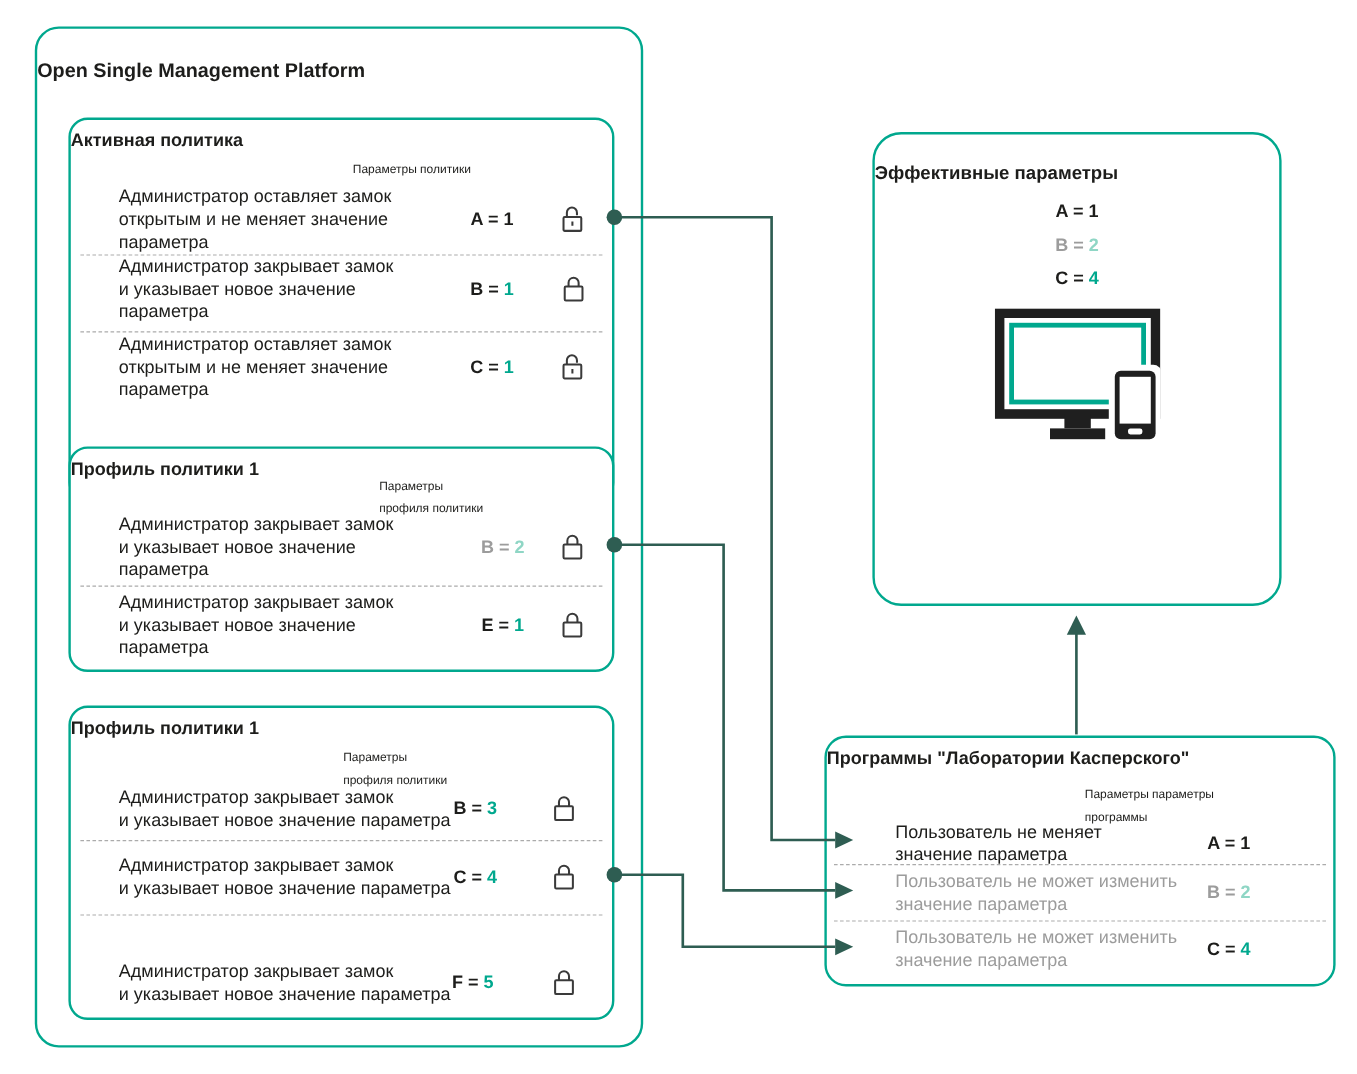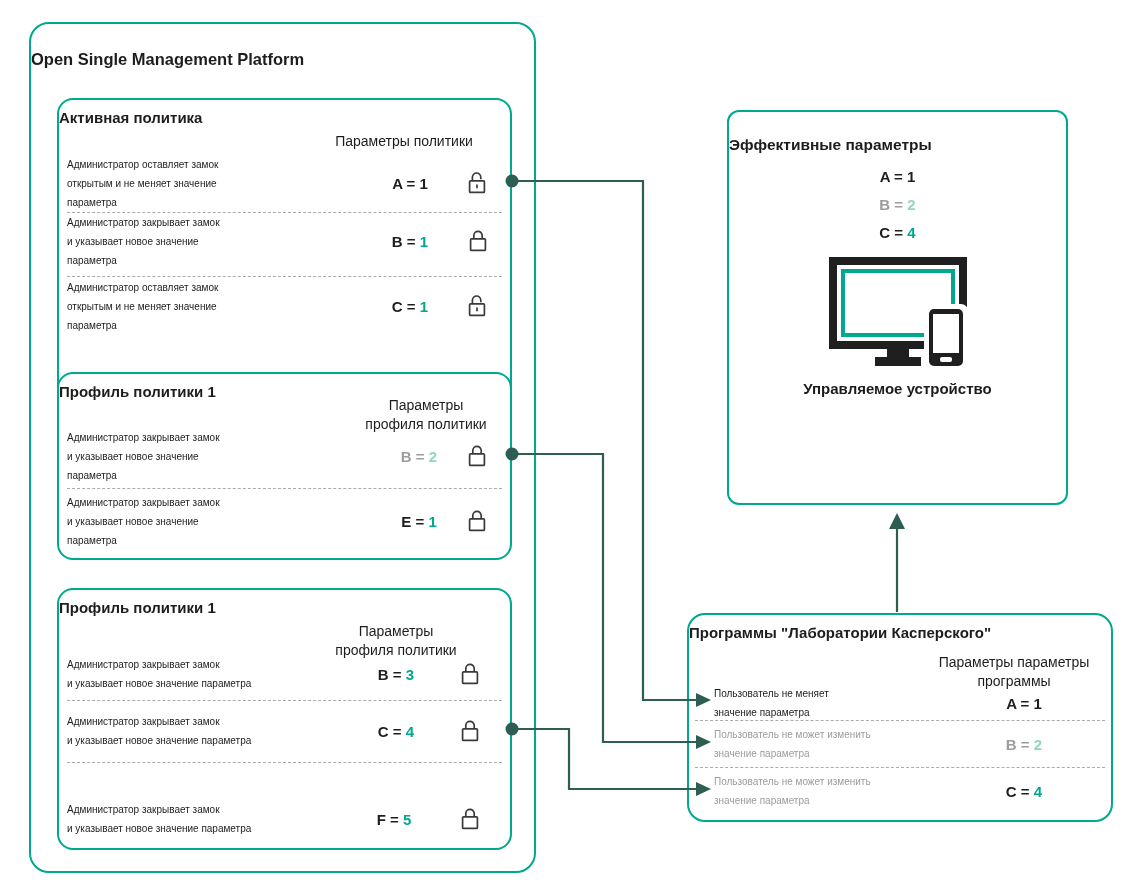--- a/index.html
+++ b/index.html
@@ -6,23 +6,23 @@
     --teal:#00A88E; --dark:#2E5D52; --ink:#1D1D1B; --gray:#9C9C9C;
     --lteal:#8FD6C5; --lock:#3A3A3A; --dash:#ABABAB;
   }
   html,body{margin:0;padding:0;background:#fff;}
   .canvas{position:relative;width:1131px;height:895px;background:#fff;overflow:hidden;
           font-family:"Liberation Sans","DejaVu Sans",sans-serif;color:var(--ink);}
   .box{position:absolute;border:2px solid var(--teal);border-radius:16px;background:#fff;box-sizing:border-box;}
   .outer{border-radius:20px;}
   .b-title{position:absolute;left:0;right:0;font-weight:bold;font-size:15px;line-height:19px;}
   .main-title{font-size:16.5px;}
-  .col-head{position:absolute;text-align:center;font-size:14px;line-height:19px;white-space:pre-line;width:220px;}
+  .col-head{position:absolute;font-size:10px;line-height:19px;white-space:pre-line;width:220px;}
   .row{position:absolute;left:0;right:0;}
-  .desc{position:absolute;top:50%;transform:translateY(-50%);font-size:10px;line-height:19px;white-space:pre-line;}
+  .desc{position:absolute;top:50%;transform:translateY(-50%);font-size:15px;line-height:19px;white-space:pre-line;margin-left:32px;}
   .val{position:absolute;top:50%;transform:translateY(-50%);width:110px;text-align:center;font-weight:bold;font-size:15px;}
   .lock{position:absolute;top:50%;transform:translateY(-50%);}
   .dash{position:absolute;left:8px;right:8px;border-top:1px dashed var(--dash);}
   .c-ink{color:var(--ink);} .c-gray{color:var(--gray);} .c-teal{color:var(--teal);} .c-lteal{color:var(--lteal);}
   .overlay{position:absolute;left:0;top:0;pointer-events:none;}
   .eff-val{height:20px;margin-bottom:8px;text-align:center;font-weight:bold;font-size:15px;}
   .eff-stack{position:absolute;left:0;right:0;}
   .device-icon{position:absolute;}
   .device-label{position:absolute;left:0;right:0;text-align:center;font-weight:bold;font-size:15px;}
   .caption{position:absolute;left:0;right:0;text-align:center;font-size:14.5px;line-height:19.5px;white-space:pre-line;}
@@ -143,41 +143,40 @@
     <div class="row" style="top:204px;height:50px">
       <div class="desc" style="left:8px;width:310px">Администратор закрывает замок
 и указывает новое значение параметра</div>
       <div class="val" style="left:280px"><span class="c-ink">F =</span> <span class="c-teal">5</span></div>
       <svg class="lock" style="left:400px" width="22" height="26" viewBox="0 0 22 26">
           <use href="#lock-closed" xlink:href="#lock-closed"></use>
         </svg>
     </div>
   </div>
 
-  <div class="box" style="left:727px;top:110px;width:341px;height:395px;border-radius:12px">
+  <div class="box" style="left:727px;top:110px;width:341px;height:395px;border-radius:24px">
     <div class="b-title" style="top:23px;font-size:15.5px">Эффективные параметры</div>
 
     <div class="eff-stack" style="top:56px">
       <div class="eff-val"><span class="c-ink">A =</span> <span class="c-ink">1</span></div>
       <div class="eff-val"><span class="c-gray">B =</span> <span class="c-lteal">2</span></div>
       <div class="eff-val"><span class="c-ink">C =</span> <span class="c-teal">4</span></div>
     </div>
 
     <svg class="device-icon" style="left:100px;top:145px" width="138" height="110" viewBox="0 0 138 110">
       <rect x="4" y="4" width="130" height="84" fill="#fff" stroke="#1f1f1f" stroke-width="8"></rect>
       <rect x="14" y="14" width="110" height="64" fill="none" stroke="var(--teal)" stroke-width="4"></rect>
       <rect x="58" y="88" width="22" height="12" fill="#1f1f1f"></rect>
       <rect x="46" y="100" width="46" height="9" fill="#1f1f1f"></rect>
       <rect x="95" y="47" width="44" height="63" rx="7" fill="#fff"></rect>
       <rect x="100" y="52" width="34" height="57" rx="5" fill="#1f1f1f"></rect>
       <rect x="104" y="57" width="26" height="39" fill="#fff"></rect>
       <rect x="111" y="100" width="12" height="5" rx="2" fill="#fff"></rect>
     </svg>
 
-    <div class="device-label" style="top:268px">Управляемое устройство</div>
   </div>
 
   <div class="box" style="left:687px;top:613px;width:426px;height:209px;border-radius:18px">
     <div class="b-title" style="top:8px">Программы "Лаборатории Касперского"</div>
     <div class="col-head" style="left:215px;top:38px">Параметры параметры
 программы</div>
 
     <div class="row" style="top:70px;height:35px">
       <div class="desc c-ink" style="left:25px;width:250px">Пользователь не меняет
 значение параметра</div>

